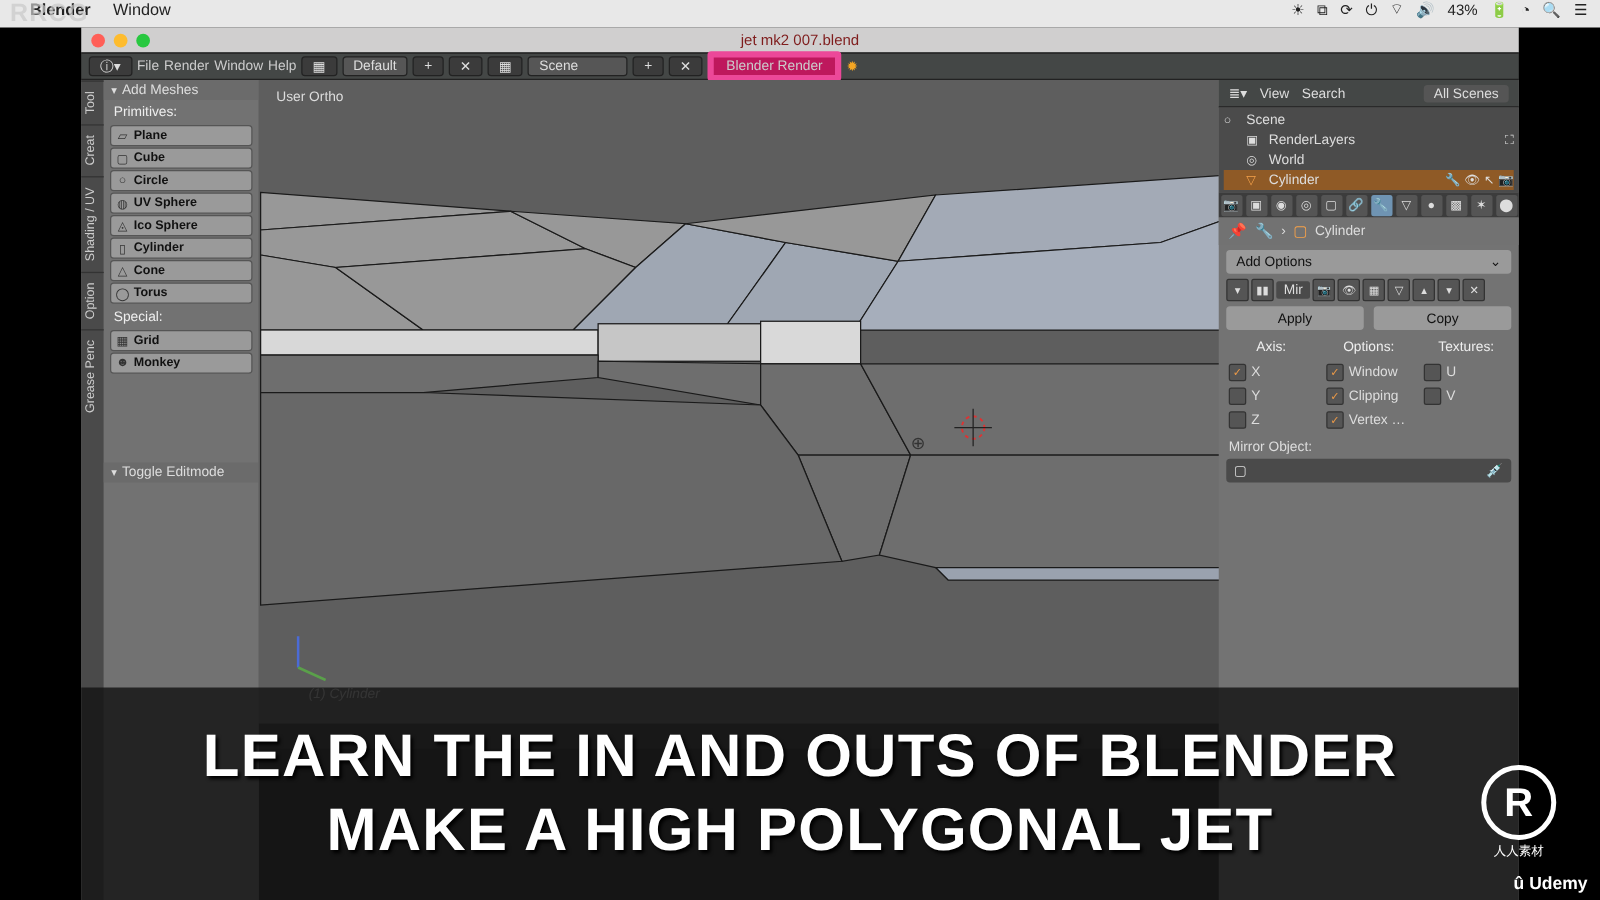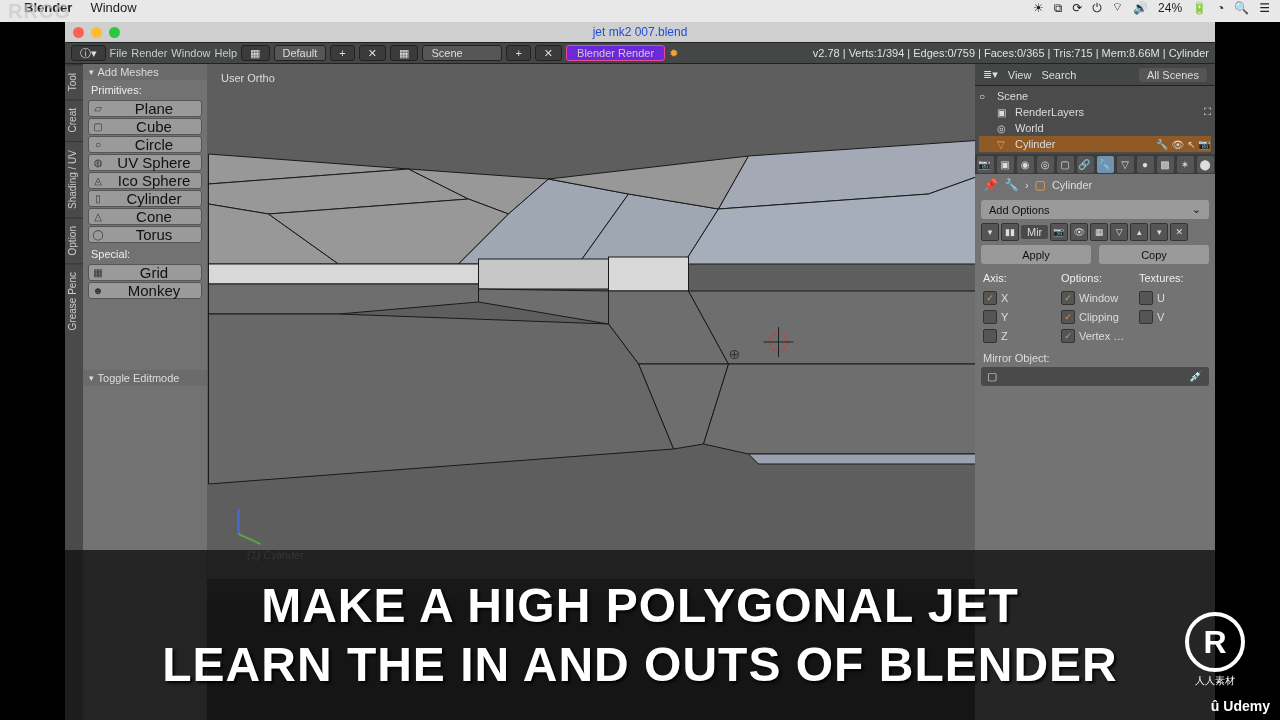--- a/index.html
+++ b/index.html
@@ -8,48 +8,48 @@
 
 
 .menubar { position: absolute; top: 0; left: 0; right: 0; height: 22px; background: #e8e8e8; display: flex; align-items: flex-start; padding: 0 10px; font-size: 13px; color: #222; }
 .menubar .apple { margin-right: 14px; }
 .menubar .app-name { font-weight: 600; margin-right: 18px; }
 .menubar .menu-item { margin-right: 18px; }
 .menubar .right { margin-left: auto; display: flex; align-items: center; gap: 10px; }
 .menubar .right span { font-size: 12px; }
 
 
-.titlebar { position: absolute; top: 22px; left: 65px; right: 65px; height: 20px; background: #d0cfcf; display: flex; align-items: center; font-size: 12px; color: #1d4ed8; }
+.titlebar { position: absolute; top: 22px; left: 65px; right: 65px; height: 20px; background: #d0cfcf; display: flex; align-items: center; font-size: 12px; color: #7f1d1d; }
 .titlebar .traffic { display: flex; gap: 7px; margin-left: 8px; }
 .titlebar .dot { width: 11px; height: 11px; border-radius: 50%; }
 .titlebar .title { position: absolute; left: 50%; transform: translateX(-50%); }
 
 
 .bar-left, .bar-right { position: absolute; top: 0; bottom: 0; width: 65px; background: #000; }
 .bar-left { left: 0; } .bar-right { right: 0; }
 
 
 .tophdr { position: absolute; top: 42px; left: 65px; right: 65px; height: 22px; background: #444746; border-top: 1px solid #222; border-bottom: 1px solid #222; display: flex; align-items: center; font-size: 11px; color: #ccc; padding: 0 6px; gap: 4px; }
 .tophdr .btn { background: #3b3b3b; border: 1px solid #222; border-radius: 3px; padding: 1px 8px; height: 16px; display: flex; align-items: center; color: #ddd; }
 .tophdr .sel { background: #565656; }
-.tophdr .engine { background: #6d28d9; padding: 1px 10px; border: 1px solid #ec4899; border-radius: 3px; }
+.tophdr .engine { background: #be185d; padding: 1px 10px; border: 5px solid #ec4899; border-radius: 3px; }
 .tophdr .spacer { flex: 1; }
 .tophdr .stats { color: #e2e2e2; font-size: 11px; white-space: nowrap; }
 
 
 .left-col { position: absolute; top: 64px; left: 65px; width: 142px; bottom: 0; background: #737373; display: flex; }
 .lefttabs { width: 18px; background: #4a4a4a; display: flex; flex-direction: column; }
 .lefttabs div { writing-mode: vertical-rl; transform: rotate(180deg); font-size: 10px; color: #ccc; padding: 8px 2px; border-bottom: 1px solid #333; text-align: center; }
 .toolshelf { flex: 1; background: #727272; }
 .panel-hdr { background: #6b6b6b; padding: 2px 6px; font-size: 11px; color: #ddd; display: flex; align-items: center; }
 .panel-hdr::before { content: "▾"; font-size: 9px; margin-right: 4px; color: #ddd; }
 .subtxt { font-size: 11px; color: #eee; padding: 4px 8px; }
 .row-btn { display: flex; align-items: center; background: #9a9a9a; border: 1px solid #555; border-radius: 3px; margin: 0 5px 1px 5px; height: 17px; }
 .row-btn .ic { width: 18px; display: flex; justify-content: center; font-size: 10px; color: #333; }
-.row-btn .lbl { flex: 1; text-align: center; font-size: 15px; color: #111; }
+.row-btn .lbl { flex: 1; font-size: 10px; color: #111; font-weight: bold; }
 
 
 .viewport { position: absolute; top: 64px; left: 207px; right: 280px; height: 515px; background: #5e5e5e; overflow: hidden; }
 .viewport .hud { position: absolute; top: 8px; left: 14px; font-size: 11px; color: #ddd; }
 .viewport svg { width: 100%; height: 100%; }
 .viewport .objname { position: absolute; bottom: 18px; left: 40px; font-size: 11px; color: #c8c8c8; font-style: italic; }
 
 
 .rightpanel { position: absolute; top: 64px; right: 65px; width: 240px; bottom: 0; background: #737373; font-size: 11px; color: #ddd; }
 .rp-hdr { height: 22px; background: #444746; display: flex; align-items: center; gap: 10px; padding: 0 8px; border-bottom: 1px solid #222; }
@@ -72,21 +72,21 @@
 
 .mod-head { margin: 2px 6px; display: flex; align-items: center; gap: 2px; }
 .mod-head .mini { width: 18px; height: 18px; background: #555; border: 1px solid #333; border-radius: 2px; display: flex; align-items: center; justify-content: center; font-size: 9px; }
 .mod-head .name { background: #4a4a4a; padding: 1px 6px; border-radius: 2px; }
 
 .applybtns { display: flex; gap: 8px; margin: 4px 6px; }
 .applybtns div { flex: 1; background: #9a9a9a; border-radius: 3px; height: 19px; display: flex; align-items: center; justify-content: center; color: #111; }
 
 .mod-grid { display: flex; padding: 4px 8px; gap: 10px; }
 .mod-col { flex: 1; }
-.mod-col .hdr { text-align: left; font-size: 11px; margin-bottom: 4px; color: #eee; }
+.mod-col .hdr { text-align: center; font-size: 11px; margin-bottom: 4px; color: #eee; }
 .mod-row { display: flex; align-items: center; height: 19px; gap: 4px; }
 .mod-row .cb { width: 14px; height: 14px; background: #555; border: 1px solid #333; border-radius: 2px; display: flex; align-items: center; justify-content: center; font-size: 9px; }
 .mod-row .cb.on::after { content: "✓"; color: #e89848; }
 
 .numfield { margin: 2px 6px; background: #585858; height: 19px; display: flex; align-items: center; padding: 0 8px; justify-content: space-between; border-radius: 8px; font-size: 11px; }
 .fieldlabel { margin: 3px 8px; font-size: 11px; }
 .objpicker { margin: 2px 6px; background: #4a4a4a; height: 19px; display: flex; align-items: center; padding: 0 6px; border-radius: 3px; }
 .objpicker .ic { font-size: 11px; }
 
 
@@ -117,21 +117,21 @@
     <span class="apple"></span>
     <span class="app-name">Blender</span>
     <span class="menu-item">Window</span>
     <div class="right">
       <span>☀</span>
       <span>⧉</span>
       <span>⟳</span>
       <span>⏻</span>
       <span>⌔</span>
       <span>🔊</span>
-      <span>24%</span>
+      <span>43%</span>
       <span>🔋</span>
       <span>◔</span>
       <span>🔍</span>
       <span>☰</span>
     </div>
   </div>
 
   <div class="titlebar">
     <div class="traffic">
       <div class="dot" style="background:#ff5f57"></div>
@@ -151,21 +151,20 @@
     <span class="btn sel">Default</span>
     <span class="btn">+</span>
     <span class="btn">✕</span>
     <span class="btn">▦</span>
     <span class="btn sel" style="min-width:80px">Scene</span>
     <span class="btn">+</span>
     <span class="btn">✕</span>
     <span class="engine">Blender Render</span>
     <span style="color:#f5a623">✹</span>
     <span class="spacer"></span>
-    <span class="stats">v2.78 | Verts:1/394 | Edges:0/759 | Faces:0/365 | Tris:715 | Mem:8.66M | Cylinder</span>
   </div>
 
   <div class="left-col">
     <div class="lefttabs">
       <div>Tool</div>
       <div>Creat</div>
       <div>Shading / UV</div>
       <div>Option</div>
       <div>Grease Penc</div>
     </div>
@@ -391,22 +390,22 @@
     </div>
 
     <div class="fieldlabel">Mirror Object:</div>
     <div class="objpicker">
       <span class="ic">▢</span>
       <span style="margin-left:auto">💉</span>
     </div>
   </div>
 
   <div class="caption">
+    <div>LEARN THE IN AND OUTS OF BLENDER</div>
     <div>MAKE A HIGH POLYGONAL JET</div>
-    <div>LEARN THE IN AND OUTS OF BLENDER</div>
   </div>
 
   <div class="logo-rrcg">
     <div class="ring">R</div>
     <div class="sub">人人素材</div>
   </div>
   <div class="logo-udemy">
     <span>û</span>
       <span>Udemy</span>
   </div>

